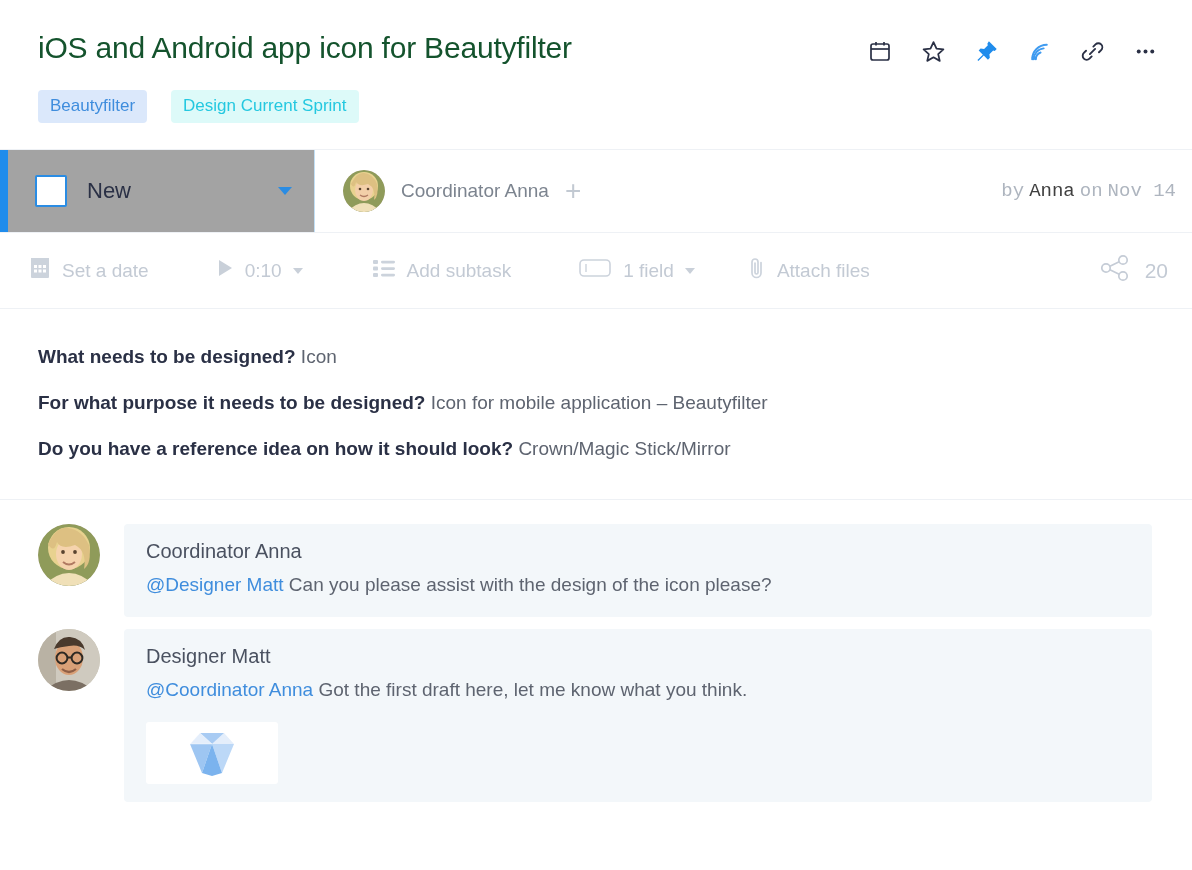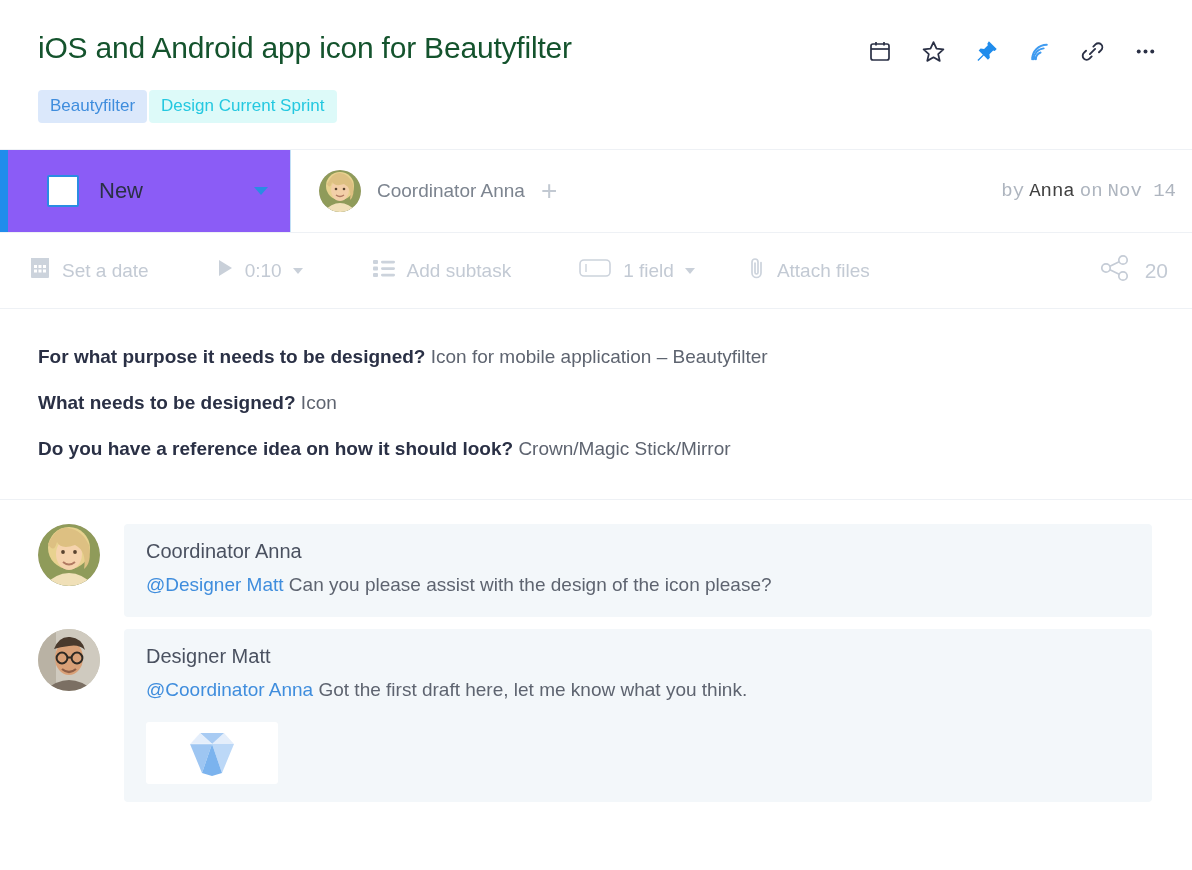--- a/index.html
+++ b/index.html
@@ -52,21 +52,21 @@
     align-items: center;
     justify-content: center;
     width: 26px;
     height: 26px;
     cursor: pointer;
   }
 
   
   .tags {
     display: flex;
-    gap: 2px;
+    gap: 24px;
     padding: 22px 0 0 38px;
   }
   .tag {
     font-size: 17px;
     line-height: 20px;
     padding: 6px 12px 7px;
     border-radius: 4px;
     white-space: nowrap;
   }
   .tag-blue {
@@ -88,25 +88,25 @@
     border-top: 1px solid #eef1f5;
     border-bottom: 1px solid #eef1f5;
     position: relative;
   }
   .status-accent {
     width: 8px;
     background: #1f8cec;
     flex: 0 0 8px;
   }
   .status-chip {
-    width: 283px;
-    background: #8b5cf6;
-    display: flex;
-    align-items: center;
-    padding: 0 22px 0 39px;
+    width: 307px;
+    background: #a3a3a3;
+    display: flex;
+    align-items: center;
+    padding: 0 22px 0 27px;
     box-sizing: border-box;
     cursor: pointer;
     border-right: 1px solid #c1dff5;
   }
   .status-check {
     width: 28px;
     height: 28px;
     border: 2px solid #2a8ce3;
     background: #ffffff;
     border-radius: 2px;
@@ -446,26 +446,26 @@
           <line x1="8.9" y1="15.8" x2="18.2" y2="20.3"></line>
         </svg>
       </span>
       <span class="share-count">20</span>
     </div>
 
   </div>
 
   <div class="description">
     <div class="desc-line">
+      <span class="desc-q">What needs to be designed?</span>
+      <span>Icon</span>
+    </div>
+    <div class="desc-line">
       <span class="desc-q">For what purpose it needs to be designed?</span>
       <span>Icon for mobile application – Beautyfilter</span>
-    </div>
-    <div class="desc-line">
-      <span class="desc-q">What needs to be designed?</span>
-      <span>Icon</span>
     </div>
     <div class="desc-line">
       <span class="desc-q">Do you have a reference idea on how it should look?</span>
       <span>Crown/Magic Stick/Mirror</span>
     </div>
   </div>
 
   <div class="comments">
 
     <div class="comment">

